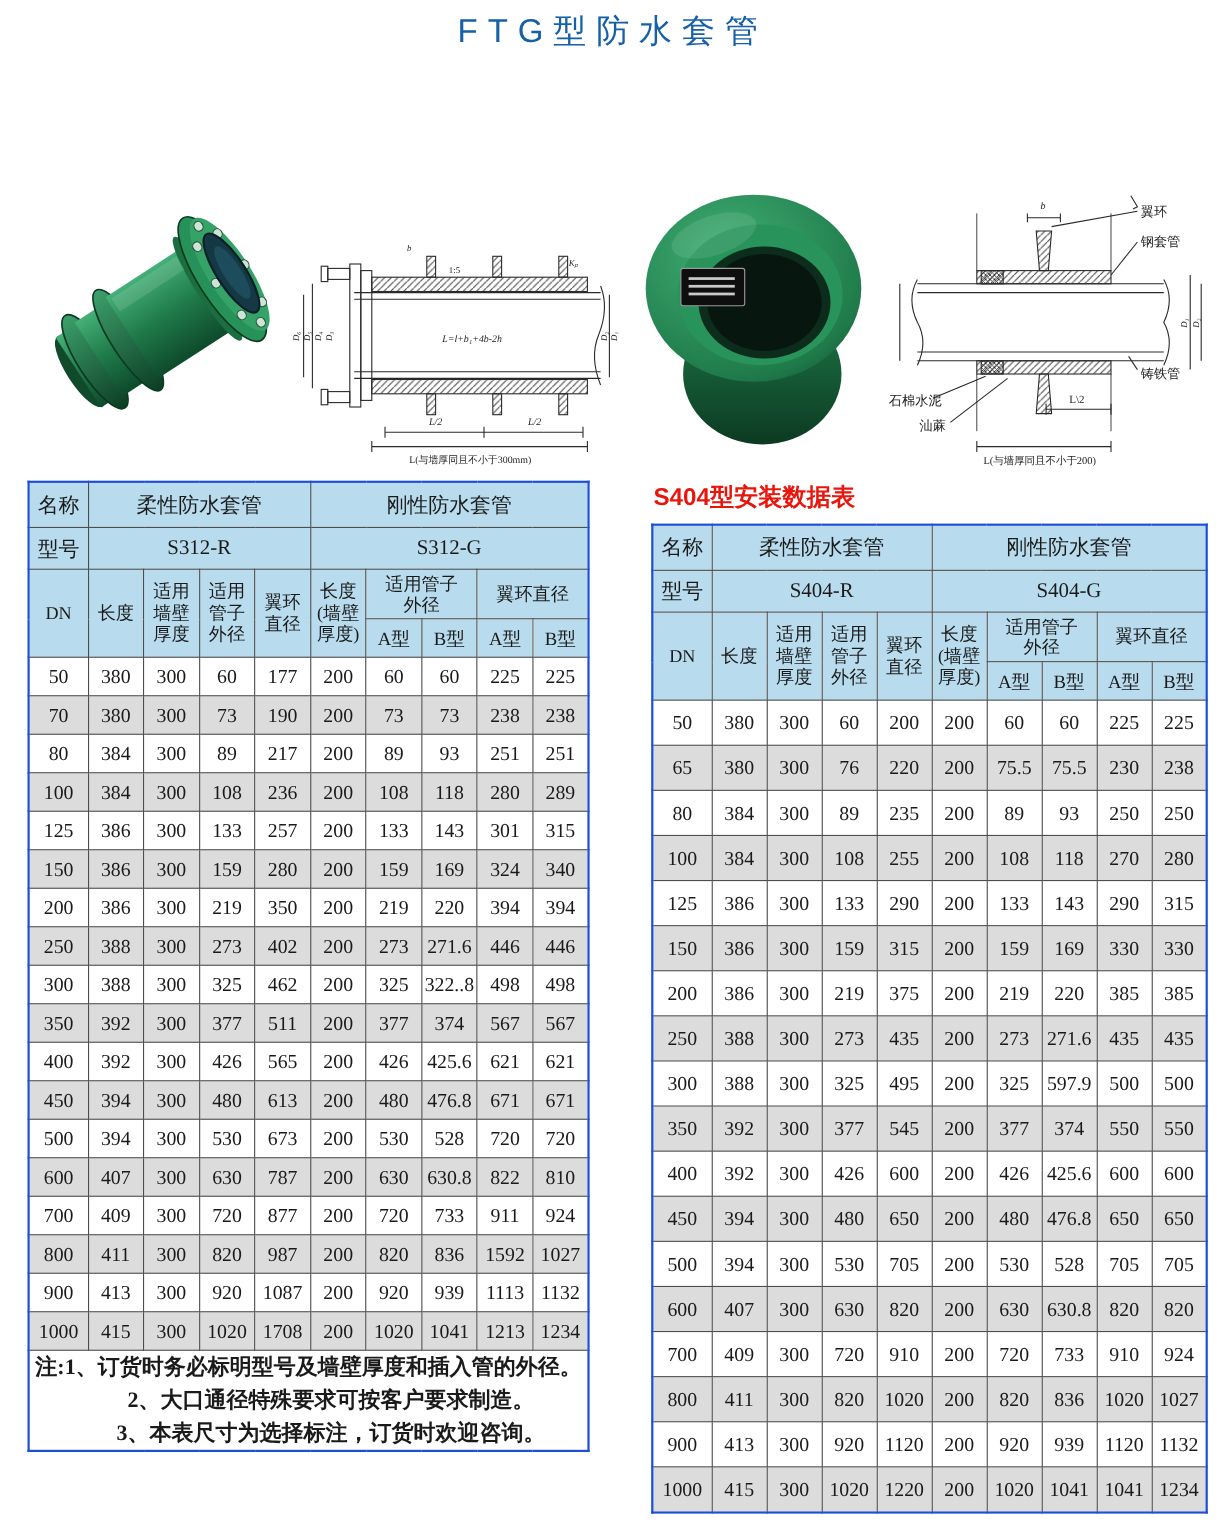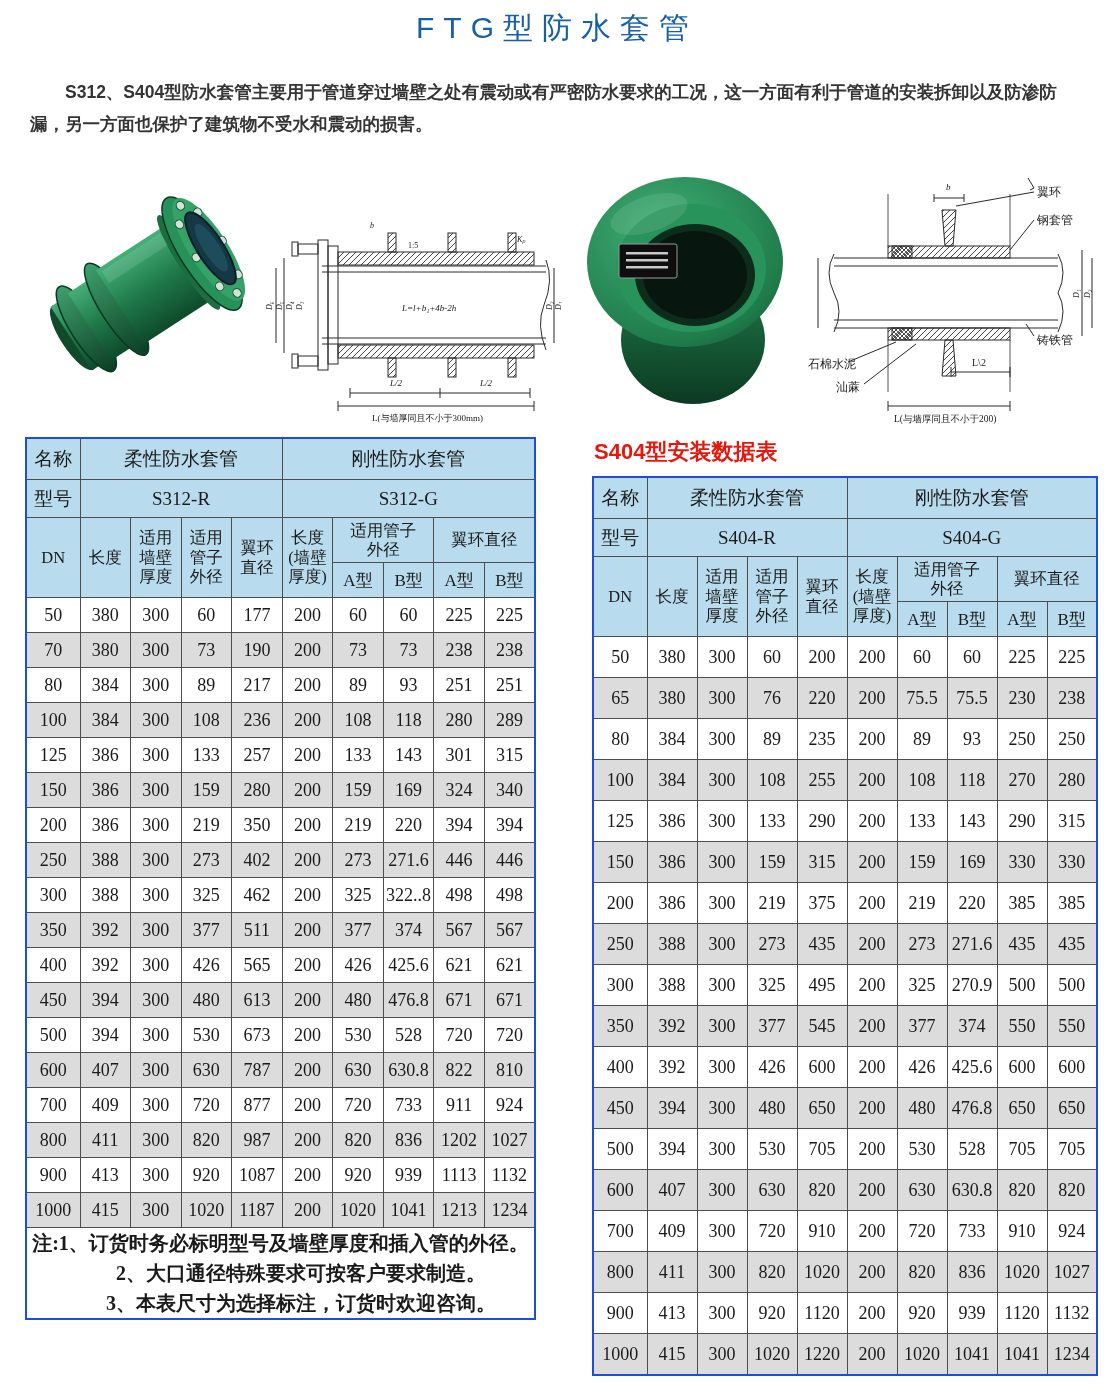--- a/index.html
+++ b/index.html
@@ -41,21 +41,20 @@
   .note-line.indent{padding-left:2.05em;}
   svg text{font-family:"Liberation Serif",serif;fill:#222;}
   svg .cn{font-size:12px;}
 </style>
 </head>
 <body>
 
 <div class="page">
 
   <div class="title">FTG型防水套管</div>
-  <div class="desc">S312、S404型防水套管主要用于管道穿过墙壁之处有震动或有严密防水要求的工况，这一方面有利于管道的安装拆卸以及防渗防漏，另一方面也保护了建筑物不受水和震动的损害。</div>
 
   <div class="figs">
 
     <svg class="fig" style="left:28px;top:12px" width="238" height="272" viewBox="0 0 238 272">
       <defs>
         <linearGradient id="gBody" x1="0" y1="0" x2="0" y2="1">
           <stop offset="0" stop-color="#45b078"></stop>
             <stop offset="0.5" stop-color="#1f7a4a"></stop>
           <stop offset="1" stop-color="#0e4a2b"></stop>
         </linearGradient>
@@ -436,41 +435,41 @@
           </tr>
           <tr class="rg">
             <td>800</td>
             <td>411</td>
             <td>300</td>
             <td>820</td>
             <td>987</td>
             <td>200</td>
             <td>820</td>
             <td>836</td>
-            <td>1202</td>
+            <td>1592</td>
             <td>1027</td>
           </tr>
           <tr class="rw">
             <td>900</td>
             <td>413</td>
             <td>300</td>
             <td>920</td>
             <td>1087</td>
             <td>200</td>
             <td>920</td>
             <td>939</td>
             <td>1113</td>
             <td>1132</td>
           </tr>
           <tr class="rg">
             <td>1000</td>
             <td>415</td>
             <td>300</td>
             <td>1020</td>
-            <td>1187</td>
+            <td>1708</td>
             <td>200</td>
             <td>1020</td>
             <td>1041</td>
             <td>1213</td>
             <td>1234</td>
           </tr>
         </tbody>
       <tfoot>
         <tr>
           <td colspan="10" class="notes-cell">
@@ -634,21 +633,21 @@
             <td>435</td>
           </tr>
           <tr class="rw">
             <td>300</td>
             <td>388</td>
             <td>300</td>
             <td>325</td>
             <td>495</td>
             <td>200</td>
             <td>325</td>
-            <td>270.9</td>
+            <td>597.9</td>
             <td>500</td>
             <td>500</td>
           </tr>
           <tr class="rg">
             <td>350</td>
             <td>392</td>
             <td>300</td>
             <td>377</td>
             <td>545</td>
             <td>200</td>

